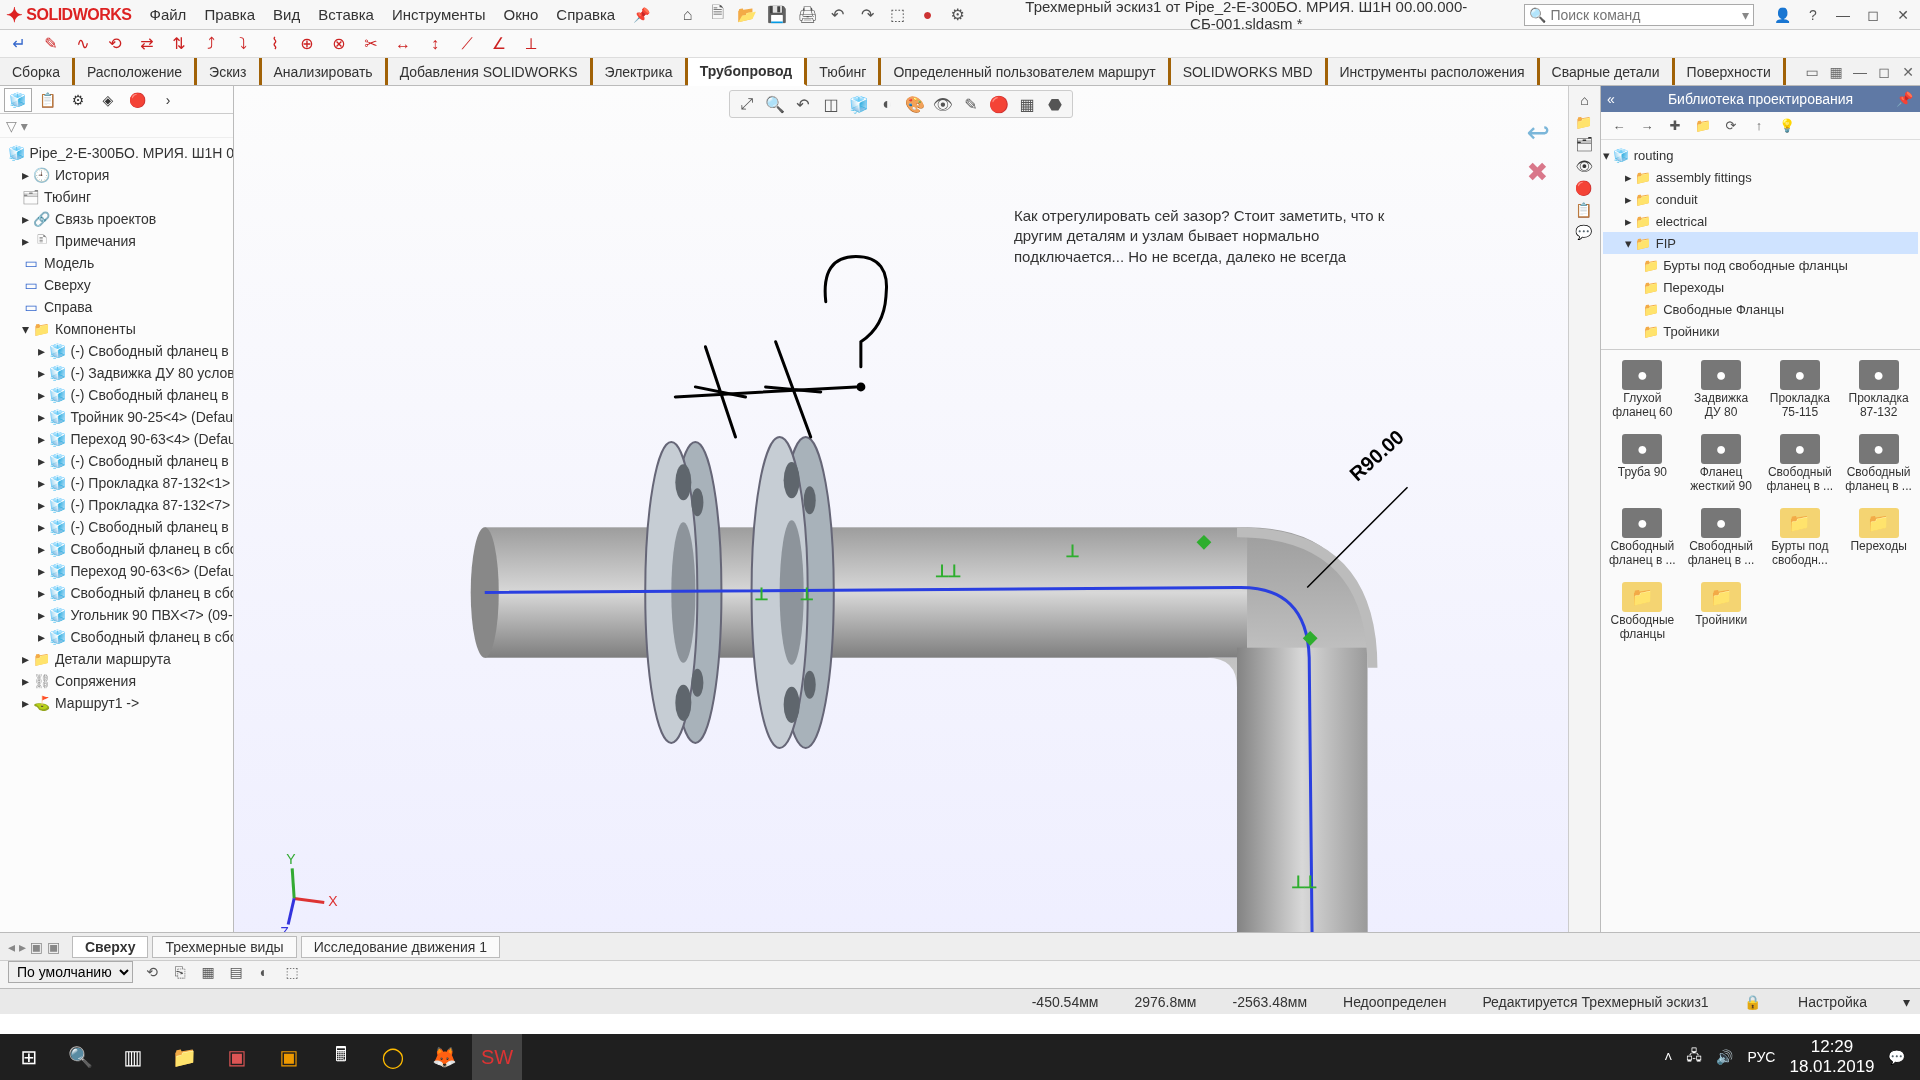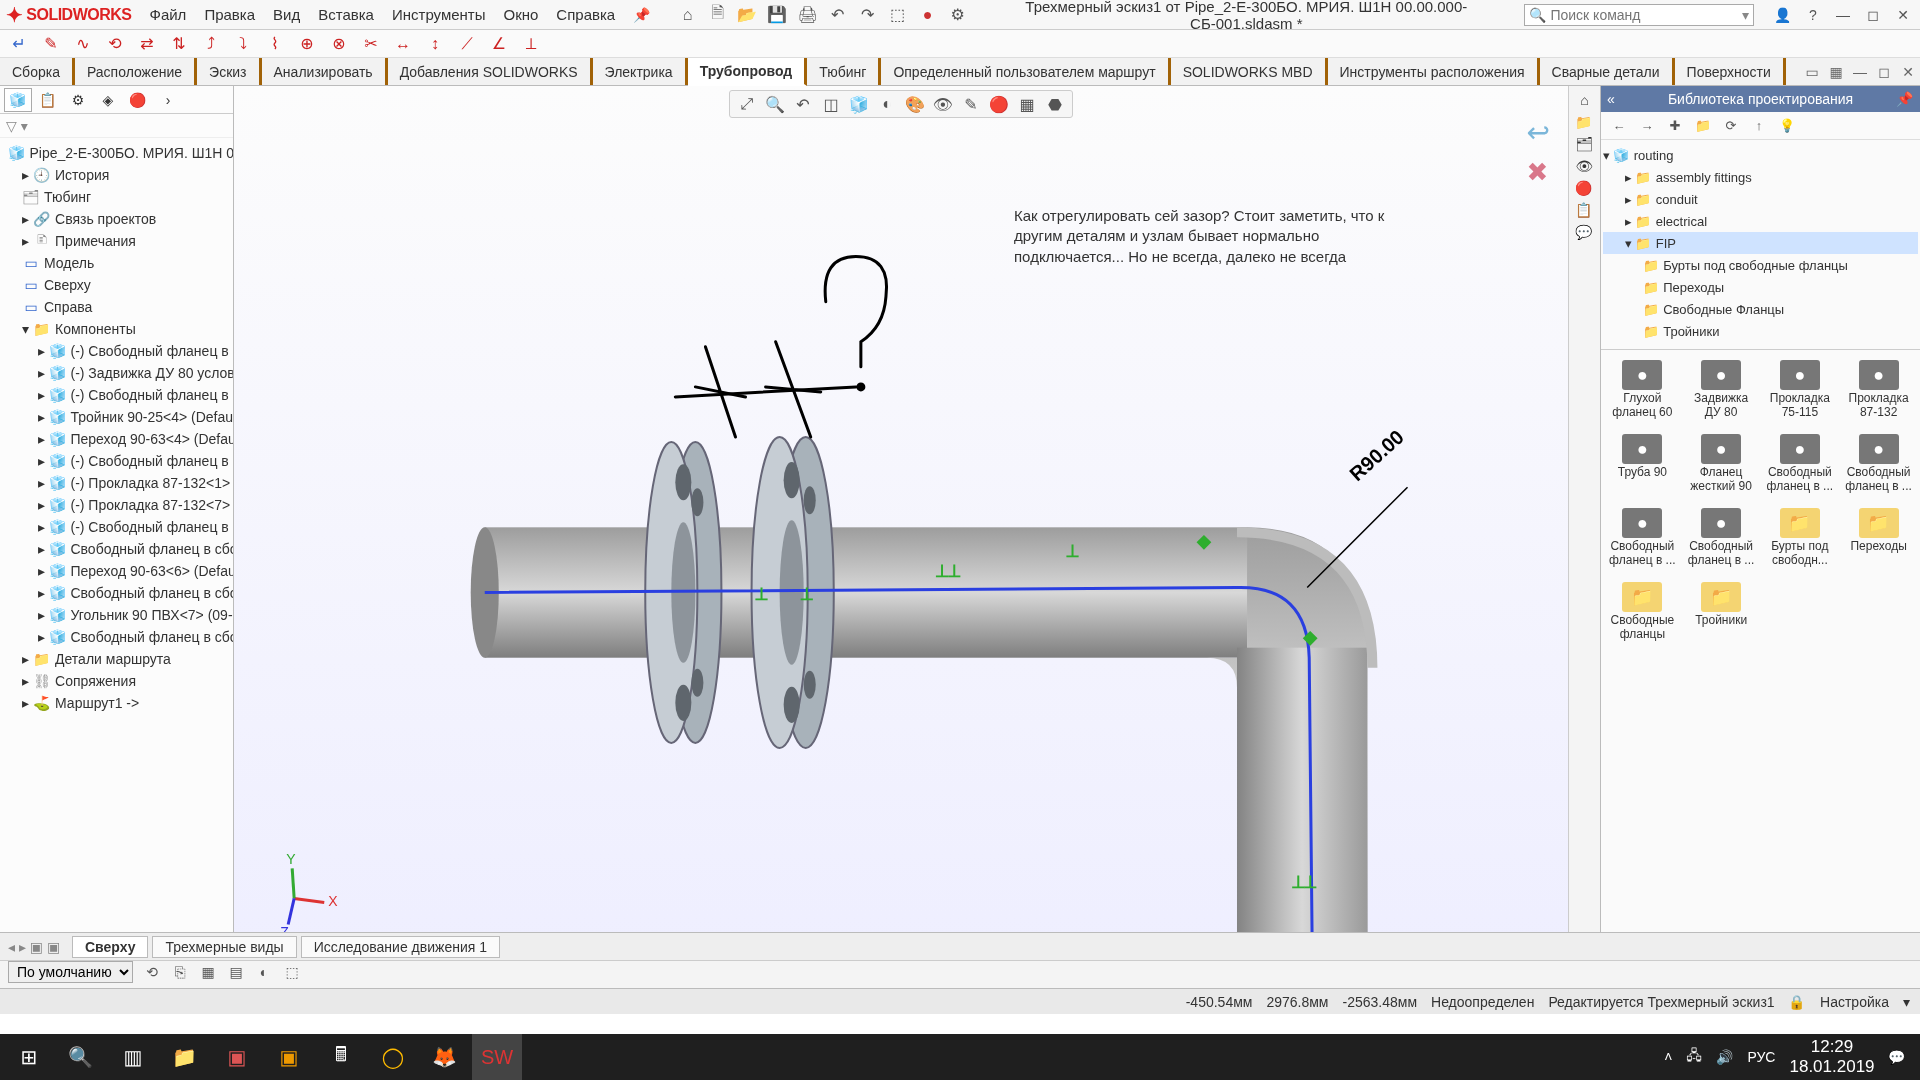--- a/index.html
+++ b/index.html
@@ -71,21 +71,21 @@
 .rp-grid .lbl { font-size:12px; text-align:center; line-height:1.15; height:30px; overflow:hidden; }
 
 
 .bottom-tabs { position:absolute; left:0; right:0; bottom:54px; height:28px; background:#eee; border-top:1px solid #bbb; display:flex; align-items:center; padding:0 8px; gap:4px; font-size:14px; }
 .bottom-tabs .btab { padding:2px 12px; border:1px solid #bbb; background:#fafafa; cursor:pointer; }
 .bottom-tabs .btab.active { background:#fff; font-weight:600; }
 .cfg-row { position:absolute; left:0; right:0; bottom:26px; height:28px; background:#f4f4f4; border-top:1px solid #ccc; display:flex; padding:0 8px; font-size:14px; }
 .cfg-row select { height:22px; border:1px solid #aaa; font-size:14px; padding:0 4px; }
 .cfg-row .cfg-icons { display:flex; gap:6px; margin-left:8px; }
 .cfg-row .cfg-icons span{ width:22px; height:22px; display:inline-flex; align-items:center; justify-content:center; color:#555; cursor:pointer; }
-.status { position:absolute; left:0; right:0; bottom:0; height:26px; background:#e9e9e9; border-top:1px solid #bbb; display:flex; align-items:center; padding:0 10px; font-size:14px; gap:14px; }
+.status { position:absolute; left:0; right:0; bottom:0; height:26px; background:#e9e9e9; border-top:1px solid #bbb; display:flex; align-items:center; padding:0 10px; font-size:14px; gap:36px; }
 .status .grow { flex:1; }
 
 .taskbar { position:fixed; left:0; right:0; bottom:0; height:46px; background:#1f1f1f; display:flex; align-items:center; padding:0 4px; gap:2px; color:#fff; z-index:100; }
 .taskbar .tb { width:50px; height:46px; display:inline-flex; align-items:center; justify-content:center; cursor:pointer; font-size:20px; }
 .taskbar .grow { flex:1; }
 .taskbar .tray { display:flex; align-items:center; gap:14px; padding:0 10px; font-size:14px; }
 .taskbar .clock { text-align:center; font-size:17px; line-height:1.2; }
 
 body { height:1080px; }
 .app { position:absolute; inset:0 0 46px 0; }

